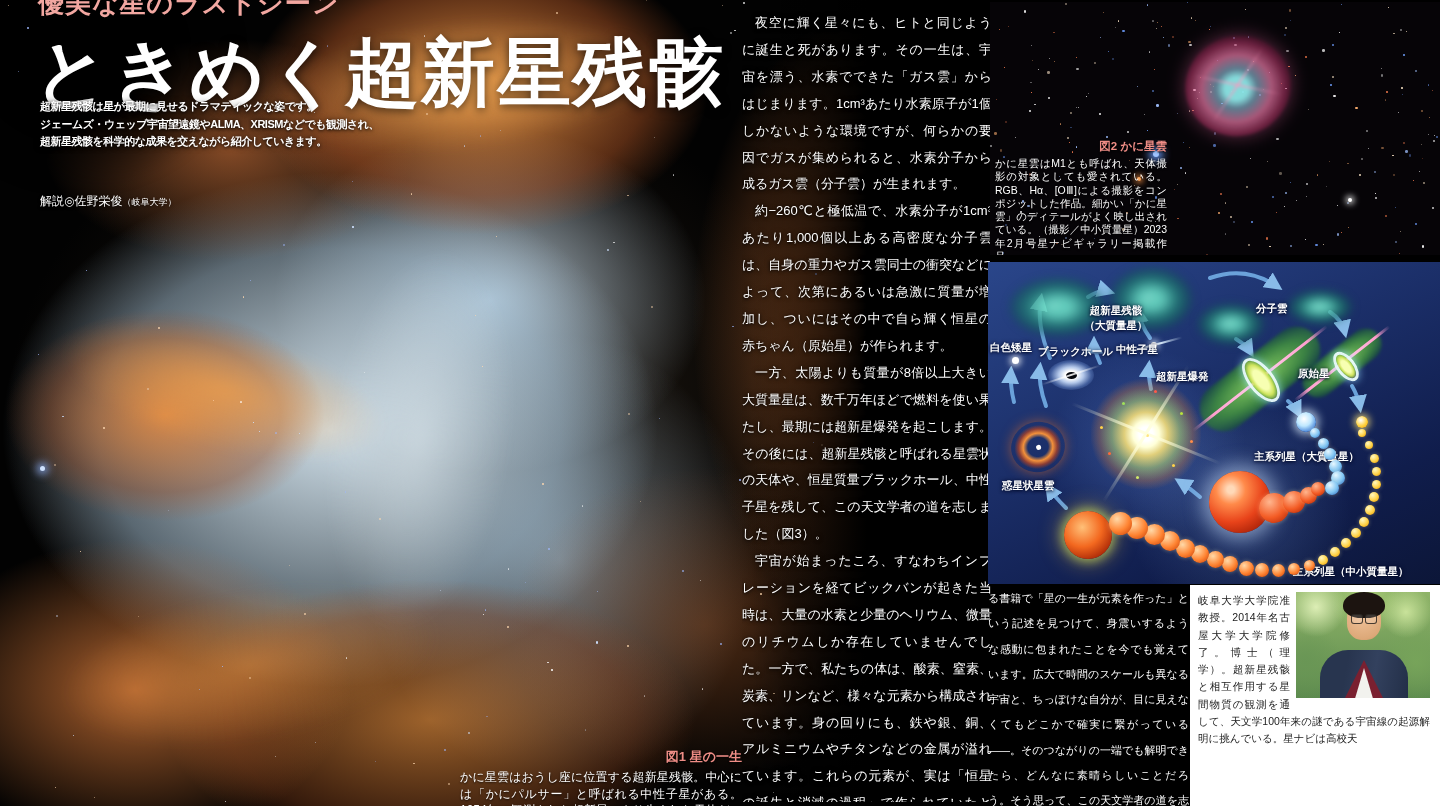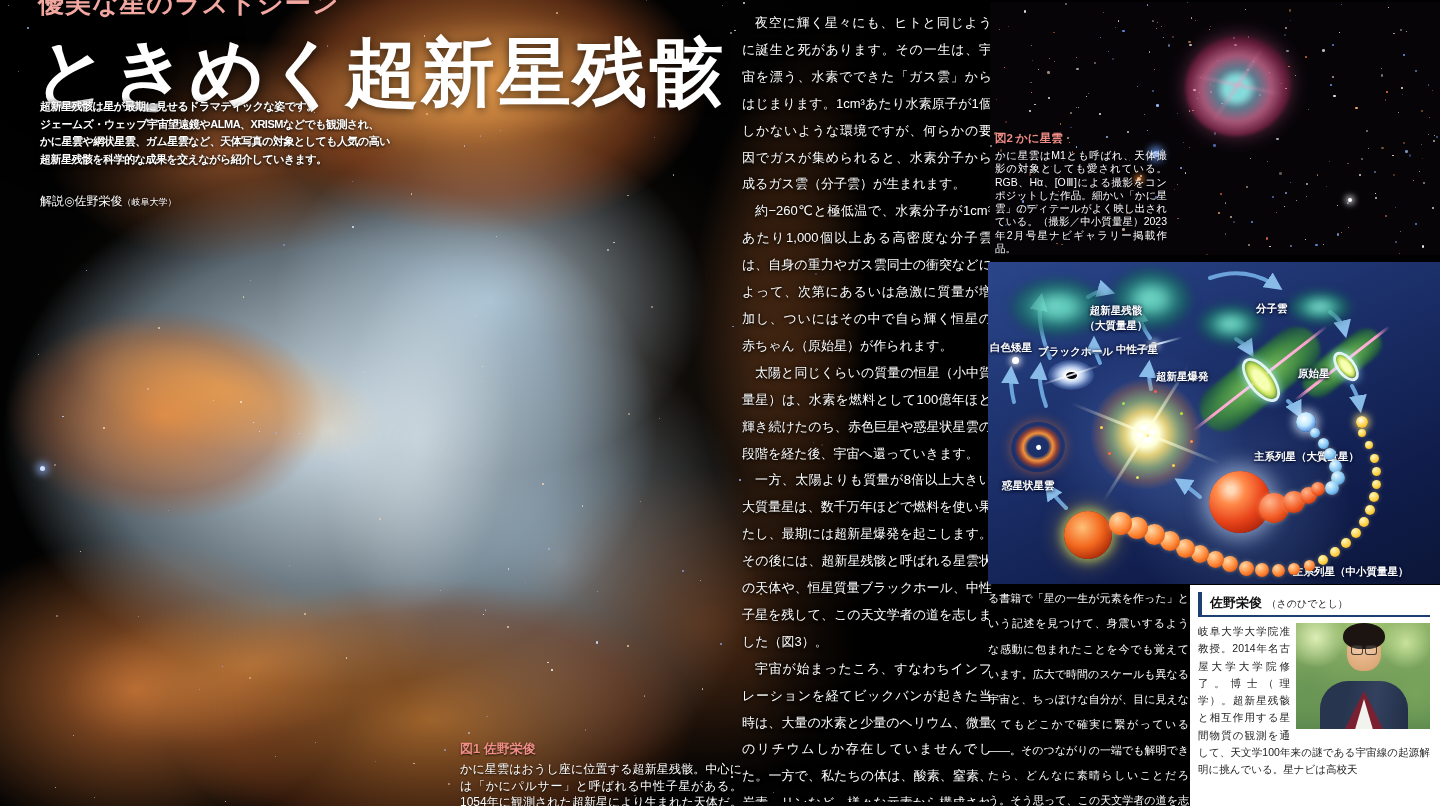--- a/index.html
+++ b/index.html
@@ -48,22 +48,22 @@
     text-shadow:0 2px 10px rgba(0,0,0,.65);}
   #lede{position:absolute;left:40px;top:98px;}
   #lede div{font-size:11px;font-weight:bold;color:#fff;letter-spacing:-0.5px;
     line-height:17.5px;white-space:nowrap;text-shadow:0 1px 3px rgba(0,0,0,.85),0 0 6px rgba(0,0,0,.6);}
   #credit{position:absolute;left:40px;top:193px;color:#fff;
     font-family:"Liberation Serif","DejaVu Serif",serif;font-size:12px;
     text-shadow:0 1px 3px rgba(0,0,0,.85);}
   #credit .small{font-size:9px;}
   
   #fig1-caption{position:absolute;left:460px;top:740px;width:282px;}
-  .cap-heading-pink{font-size:13px;font-weight:bold;color:#ef8d86;margin:0 0 3px 0;
-    text-shadow:0 1px 2px rgba(0,0,0,.8);}
+  .cap-heading-pink{font-size:13px;font-weight:bold;color:#ef8d86;margin:8px 0 3px 0;
+    text-shadow:0 1px 2px rgba(0,0,0,.8);text-align:right;}
   #fig1-caption .cap-body{font-size:12px;line-height:16.6px;color:#fff;text-align:justify;
     text-shadow:0 1px 2px rgba(0,0,0,.85);}
   
   #main-column{position:absolute;left:742px;top:10px;width:250px;height:792px;overflow:hidden;}
   #main-column p{margin:0;text-indent:1em;font-size:13px;line-height:26.9px;color:#fff;
     text-align:justify;text-shadow:0 1px 3px rgba(0,0,0,.9),0 0 5px rgba(0,0,0,.7);}
   
   #fig2-photo{position:absolute;left:990px;top:2px;width:450px;height:253px;
     background:#060407;overflow:hidden;}
   #fig2-stars{position:absolute;inset:0;}
@@ -315,37 +315,35 @@
       <i style="position: absolute; border-radius: 50%; left: 375px; top: 760.7px; width: 1.4px; height: 1.4px; background: rgb(159, 184, 255); opacity: 0.45;"></i>
     </div>
   <div class="bright-star" style="left:40px;top:466px;width:5px;height:5px;background:#cfe2ff;box-shadow:0 0 8px 3px rgba(140,180,255,.9);"></div>
   <div id="left-fade"></div>
 
   <div id="kicker">優美な星のラストシーン</div>
   <div id="main-title">ときめく超新星残骸</div>
   <div id="lede">
       <div>超新星残骸は星が最期に見せるドラマティックな姿です。</div>
       <div>ジェームズ・ウェッブ宇宙望遠鏡やALMA、XRISMなどでも観測され、</div>
-      <div>かに星雲や網状星雲、ガム星雲など、天体写真の対象としても人気の高い</div>
       <div>超新星残骸を科学的な成果を交えながら紹介していきます。</div>
     </div>
   <div id="credit">
     <span>解説◎</span><span>佐野栄俊</span><span class="small">（岐阜大学）</span>
   </div>
 
   <div id="fig1-caption">
-    <div class="cap-heading-pink">図1 佐野栄俊</div>
+    <div class="cap-heading-pink">図1 星の一生</div>
     <div class="cap-body">かに星雲はおうし座に位置する超新星残骸。中心には「かにパルサー」と呼ばれる中性子星がある。1054年に観測された超新星により生まれた天体だ。JWSTによる撮影。中心集中型の超新星残</div>
   </div>
 </div>
 
 <div id="main-column">
     <p>夜空に輝く星々にも、ヒトと同じように誕生と死があります。その一生は、宇宙を漂う、水素でできた「ガス雲」からはじまります。1cm³あたり水素原子が1個しかないような環境ですが、何らかの要因でガスが集められると、水素分子から成るガス雲（分子雲）が生まれます。</p>
     <p>約−260℃と極低温で、水素分子が1cm³あたり1,000個以上ある高密度な分子雲は、自身の重力やガス雲同士の衝突などによって、次第にあるいは急激に質量が増加し、ついにはその中で自ら輝く恒星の赤ちゃん（原始星）が作られます。</p>
-    <p>太陽と同じくらいの質量の恒星（小中質量星）は、水素を燃料として100億年ほど輝き続けたのち、赤色巨星や惑星状星雲の段階を経た後、宇宙へ還っていきます。</p>
     <p>一方、太陽よりも質量が8倍以上大きい大質量星は、数千万年ほどで燃料を使い果たし、最期には超新星爆発を起こします。その後には、超新星残骸と呼ばれる星雲状の天体や、恒星質量ブラックホール、中性子星を残して、この天文学者の道を志しました（図3）。</p>
     <p>宇宙が始まったころ、すなわちインフレーションを経てビックバンが起きた当時は、大量の水素と少量のヘリウム、微量のリチウムしか存在していませんでした。一方で、私たちの体は、酸素、窒素、炭素、リンなど、様々な元素から構成されています。身の回りにも、鉄や銀、銅、アルミニウムやチタンなどの金属が溢れています。これらの元素が、実は「恒星の誕生と消滅の過程」で作られていたとしたら、皆さんはどう感じられるでしょうか？あるときは、主系列として輝く恒星内の核融合反応で、またあるときは、赤色巨星内部の中性子捕獲反応。そしてあるときは超新星爆発や、中性子星の合体で元素が合成され、宇宙へばら撒かれていったのです。「私たちは星くずから生まれた」と言っても過言ではないのです。</p>
   </div>
 
 <div id="fig2-photo">
   <div id="fig2-stars">
       <i style="position: absolute; border-radius: 50%; left: 162.1px; top: 17.9px; width: 1.7px; height: 1.7px; background: rgb(255, 255, 255); opacity: 0.37;"></i>
       <i style="position: absolute; border-radius: 50%; left: 41px; top: 89.6px; width: 0.5px; height: 0.5px; background: rgb(255, 127, 80); opacity: 0.92;"></i>
       <i style="position: absolute; border-radius: 50%; left: 341.7px; top: 73.7px; width: 1.9px; height: 1.9px; background: rgb(255, 232, 200); opacity: 0.71;"></i>
       <i style="position: absolute; border-radius: 50%; left: 259.8px; top: 155.7px; width: 1.3px; height: 1.3px; background: rgb(255, 255, 255); opacity: 0.77;"></i>
@@ -691,24 +689,20 @@
     <i style="position: absolute; border-radius: 50%; left: 343px; top: 209px; width: 14px; height: 14px; background: radial-gradient(circle at 35% 30%, rgb(232, 248, 255), rgb(127, 196, 242) 55%, rgb(42, 98, 184)); box-shadow: rgba(255, 240, 180, 0.35) 0px 0px 4px;"></i>
     <i style="position: absolute; border-radius: 50%; left: 337px; top: 219px; width: 14px; height: 14px; background: radial-gradient(circle at 35% 30%, rgb(232, 248, 255), rgb(127, 196, 242) 55%, rgb(42, 98, 184)); box-shadow: rgba(255, 240, 180, 0.35) 0px 0px 4px;"></i>
   </div>
 
 <div id="right-column">
     <p>る書籍で「星の一生が元素を作った」という記述を見つけて、身震いするような感動に包まれたことを今でも覚えています。広大で時間のスケールも異なる宇宙と、ちっぽけな自分が、目に見えなくてもどこかで確実に繋がっている――。そのつながりの一端でも解明できたら、どんなに素晴らしいことだろう。そう思って、この天文学者の道を志しました。</p>
   </div>
 
 <div id="white-panel">
   <div id="profile">
-    <div id="profile-name-row">
-      <span id="profile-name">佐野栄俊</span>
-      <span id="profile-kana">（さのひでとし）</span>
-    </div>
     <div id="profile-body">
       <div id="profile-photo">
         <div id="pp-torso"></div>
         <div id="pp-cardigan"></div>
         <div id="pp-shirt"></div>
         <div id="pp-head"></div>
         <div id="pp-hair"></div>
         <div id="pp-glasses"></div>
       </div>
       <div id="profile-bio">岐阜大学大学院准教授。2014年名古屋大学大学院修了。博士（理学）。超新星残骸と相互作用する星間物質の観測を通して、天文学100年来の謎である宇宙線の起源解明に挑んでいる。星ナビは高校天</div>

